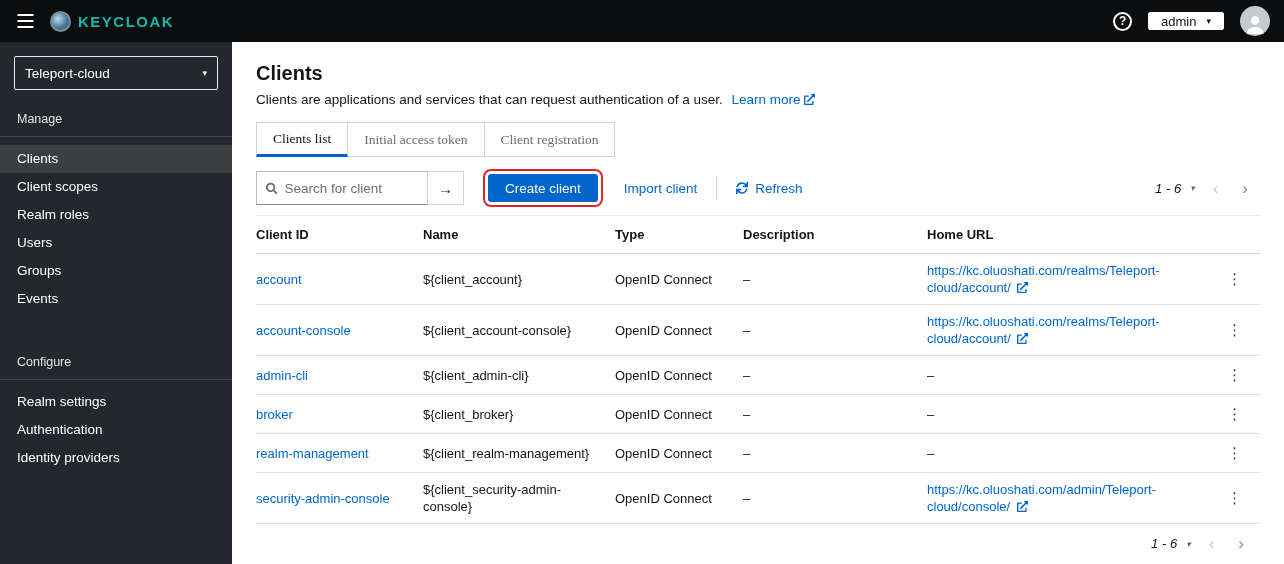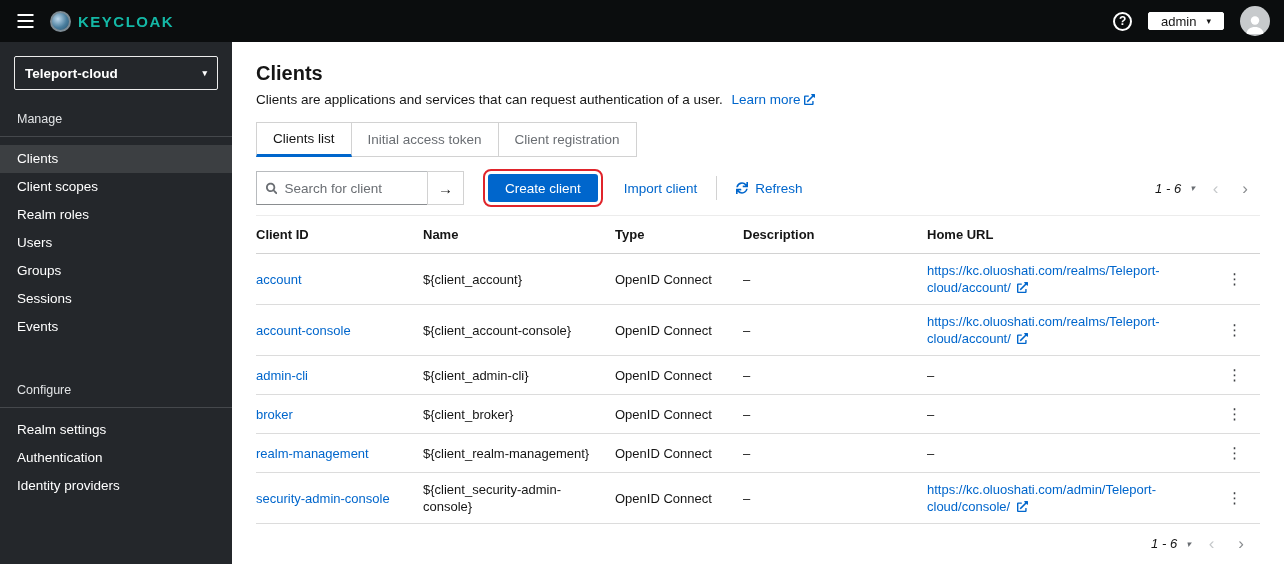--- a/index.html
+++ b/index.html
@@ -19,38 +19,38 @@
   .caret { font-size:9px; color:#151515; }
   .avatar { width:30px; height:30px; border-radius:50%; background:#c7cacc; overflow:hidden; display:flex; align-items:flex-end; justify-content:center; cursor:pointer; border:none; padding:0; }
   .avatar svg { width:24px; height:24px; fill:#fff; }
 
   
   .page-body { display:flex; flex:1; min-height:0; }
 
   
   .sidebar { width:232px; flex:0 0 232px; background:#24272b; color:#fff; overflow:hidden; }
   .realm-wrap { padding:14px 14px 0 14px; }
-  .realm-select { width:100%; background:transparent; border:1px solid #ececec; color:#fff; height:34px; display:flex; align-items:center; justify-content:space-between; padding:0 10px; font-size:13.5px; cursor:pointer; border-radius:2px; font-family:inherit;font-weight:bold; }
+  .realm-select { width:100%; background:transparent; border:1px solid #ececec; color:#fff; height:34px; display:flex; align-items:center; justify-content:space-between; padding:0 10px; font-size:13.5px; cursor:pointer; border-radius:2px; font-family:inherit; }
   .realm-select .caret { color:#fff; }
   .nav-section { margin-top:22px; }
   .nav-section + .nav-section { margin-top:42px; }
   .nav-section-title { font-size:12.5px; color:#e2e4e6; padding:0 17px 10px 17px; border-bottom:1px solid #45484c; margin-bottom:8px; }
   .nav-item { display:block; padding:6px 17px; font-size:13.5px; color:#fff; text-decoration:none; cursor:pointer; line-height:16px; }
   .nav-item.active { background:#3c3f42; }
 
   
   .content { flex:1; background:#fff; padding:20px 24px 8px 24px; overflow:hidden; }
   .page-title { font-size:20px; font-weight:700; line-height:22px; }
   .page-desc { margin-top:7px; font-size:13.5px; line-height:17px; }
   .link { color:#0066cc; text-decoration:none; cursor:pointer; }
   .learn-more { margin-left:5px; white-space:nowrap; }
   .ext-icon { margin-left:3px; position:relative; top:1px; }
 
   
-  .tabs { margin-top:14px; display:flex; }
+  .tabs { margin-top:14px; display:flex;font-family:Liberation Serif, serif; }
   .tab { background:#fff; border:1px solid #d2d2d2; padding:0 16px; height:35px; font-size:13.5px; color:#6a6e73; cursor:pointer; font-family:inherit; }
   .tab + .tab { border-left:none; }
   .tab.active { color:#151515; border-bottom:3px solid #0066cc; }
 
   
   .toolbar { margin-top:14px; display:flex; align-items:center; }
   .search-box { display:flex; align-items:center; gap:7px; border:1px solid #b8bbbe; border-bottom-color:#8a8d90; height:34px; width:172px; padding:0 9px; background:#fff; }
   .search-box input { border:none; outline:none; width:100%; font-size:13.5px; font-family:inherit; color:#151515; }
   .search-box input::placeholder { color:#6a6e73; }
   .search-arrow { width:37px; height:34px; margin-left:-1px; border:1px solid #d2d2d2; background:#fff; font-size:15px; color:#151515; cursor:pointer; font-family:inherit; }
@@ -118,21 +118,20 @@
         </button>
       </div>
       <div id="nav-sections">
           <div class="nav-section">
             <div class="nav-section-title">Manage</div>
             <a class="nav-item active">Clients</a>
             <a class="nav-item">Client scopes</a>
             <a class="nav-item">Realm roles</a>
             <a class="nav-item">Users</a>
             <a class="nav-item">Groups</a>
-            <a class="nav-item">Sessions</a>
             <a class="nav-item">Events</a>
           </div>
           <div class="nav-section">
             <div class="nav-section-title">Configure</div>
             <a class="nav-item">Realm settings</a>
             <a class="nav-item">Authentication</a>
             <a class="nav-item">Identity providers</a>
           </div>
         </div>
     </nav>

